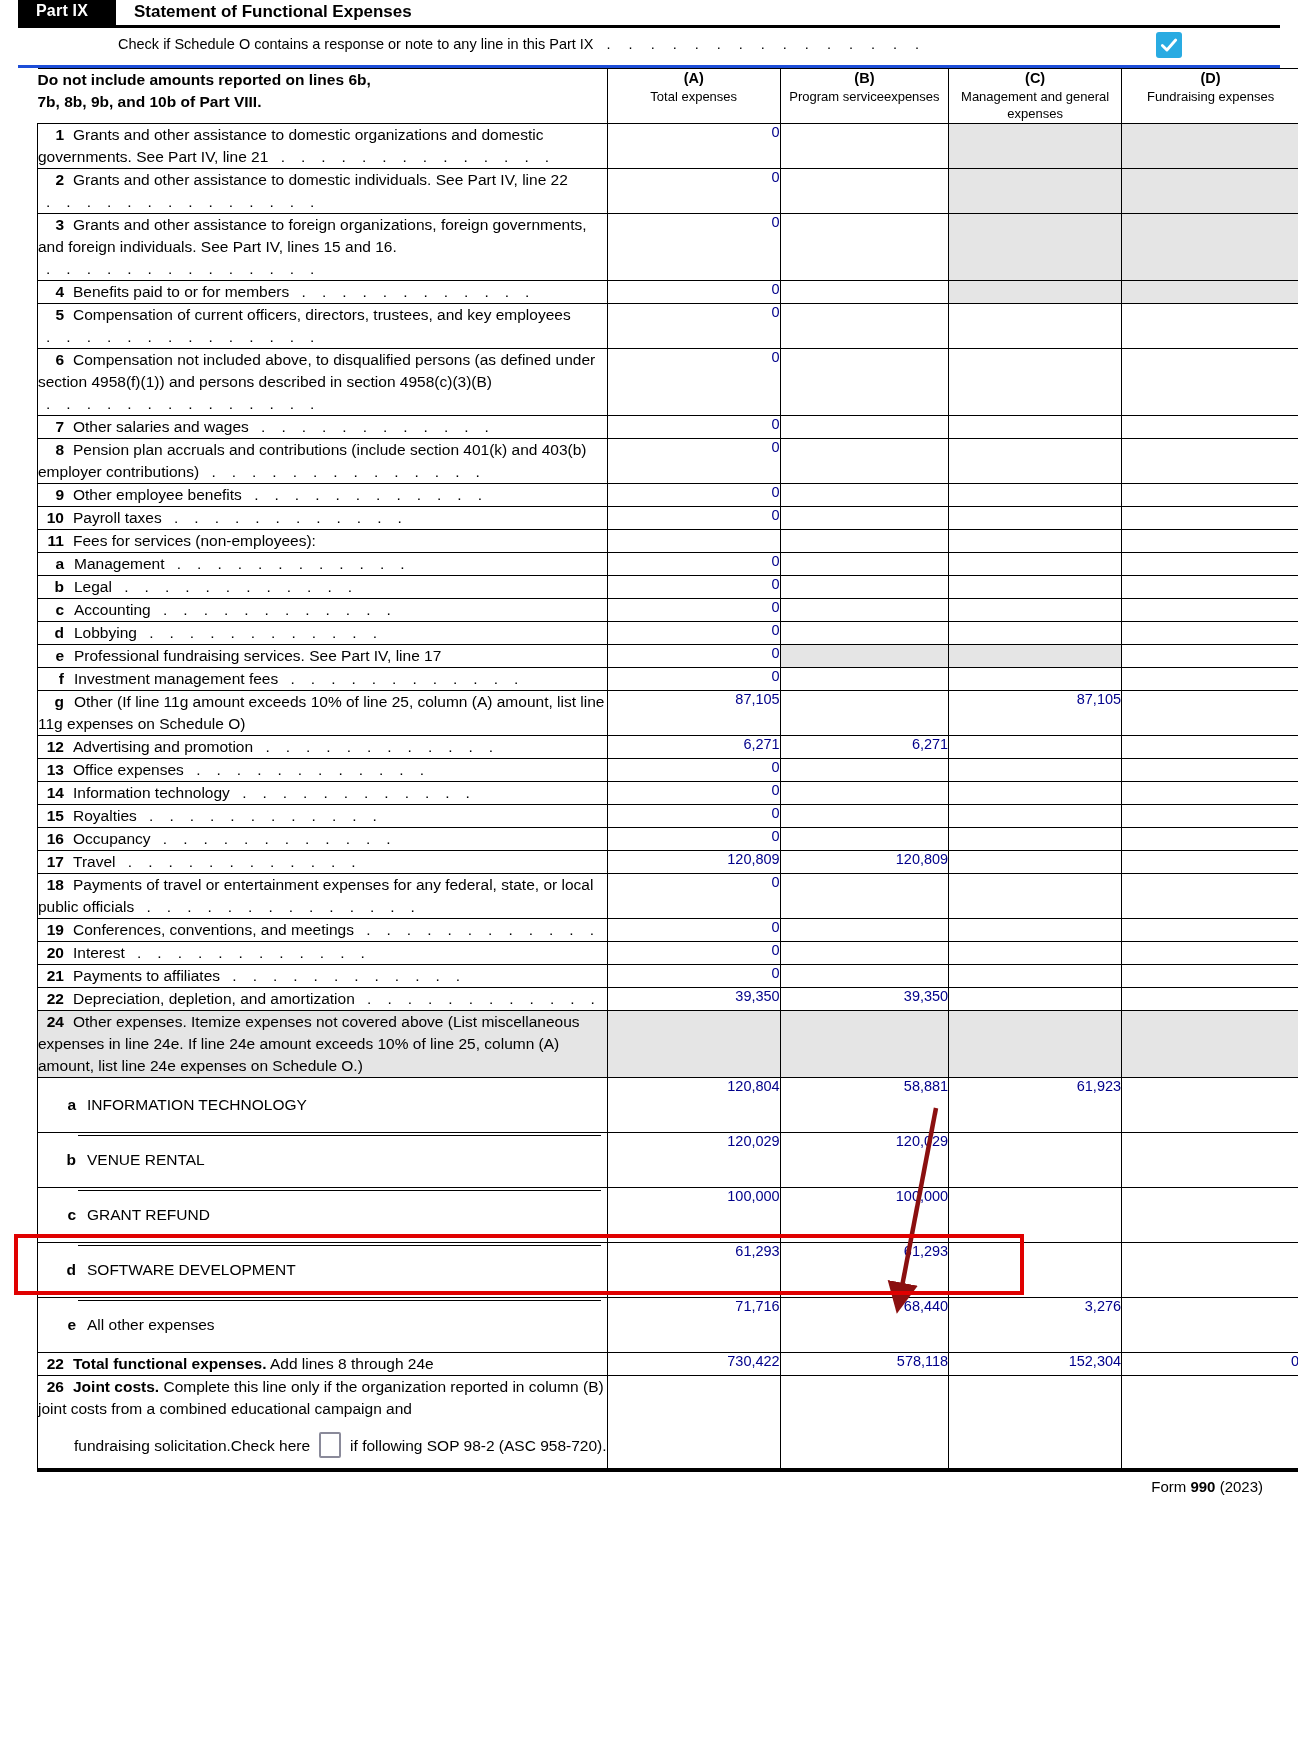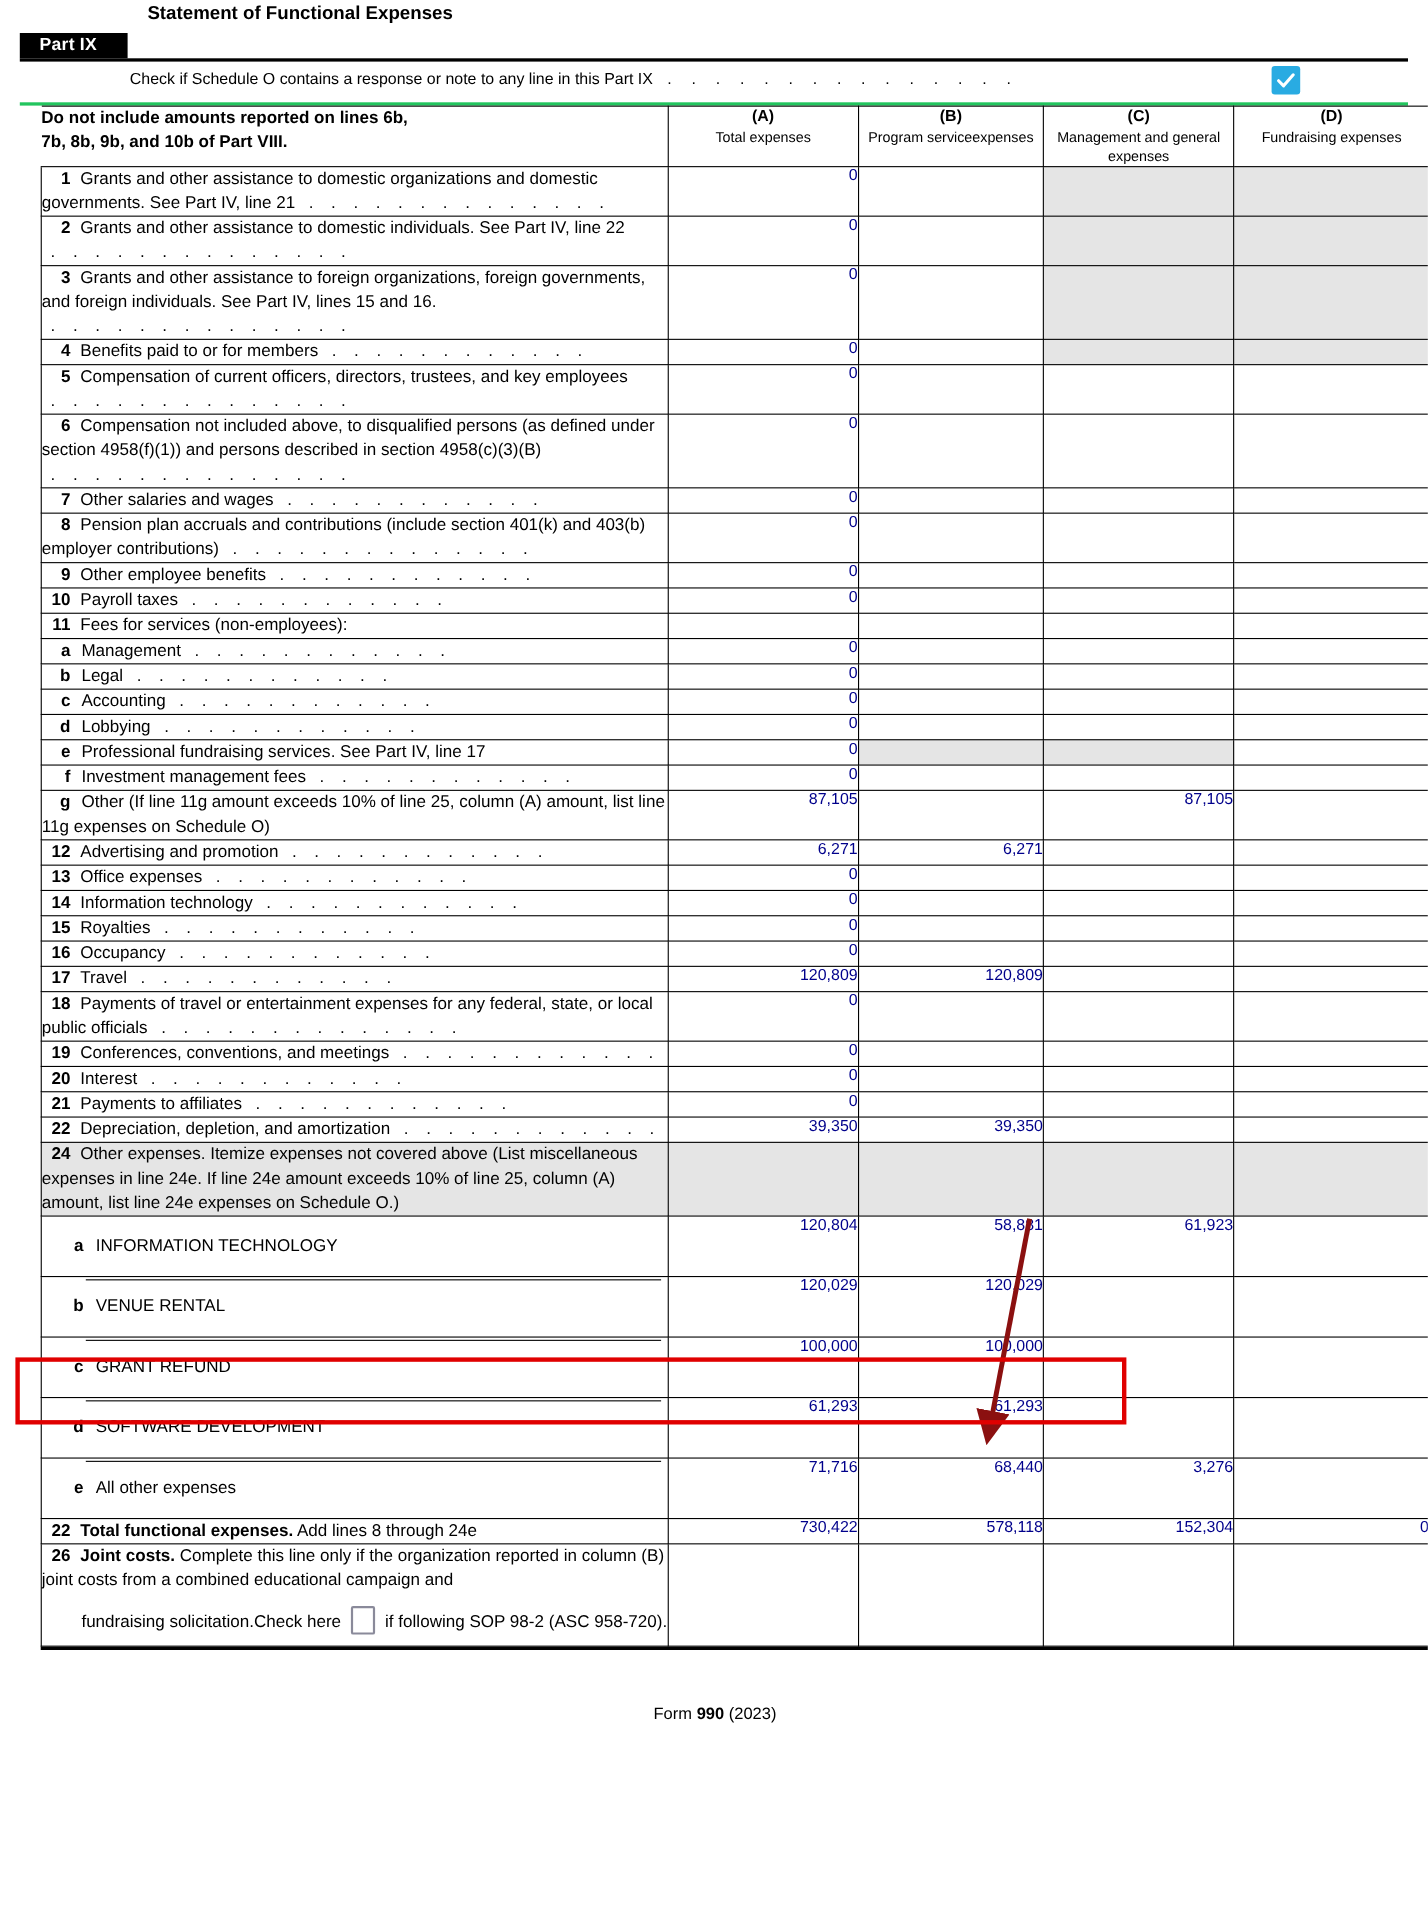--- a/index.html
+++ b/index.html
@@ -12,27 +12,27 @@
     font-size:15.5px;
     position:relative;
     overflow:hidden;
   }
   .page { position:relative; width:1298px; height:1750px; padding:0 18px; }
 
   
   .part-head { display:flex; align-items:stretch; border-bottom:3px solid #000; }
   .part-tag {
     background:#000; color:#fff; font-weight:bold; font-size:16px;
-    padding:2px 14px 3px 18px; letter-spacing:.2px; min-width:98px;margin-top:30px;
+    padding:2px 14px 3px 18px; letter-spacing:.2px; min-width:98px;
   }
   .part-title { font-weight:bold; font-size:17px; padding:2px 0 3px 18px; }
   .part-sub { font-size:14.5px; padding:5px 0 5px 100px; border-bottom:2.5px solid #000; }
   .check-line {
     font-size:14.5px; padding:8px 0 6px 100px; position:relative;
-    border-bottom:3px solid #22c55e; height:40px;
+    border-bottom:3px solid #1d4ed8; height:40px;
   }
   .dotrow { letter-spacing:0; }
   .dotrow i { font-style:normal; padding:0 9px; }
   .chk-box {
     position:absolute; right:98px; top:4px;
     width:26px; height:26px; background:#29ABE2; border-radius:3px;
     display:flex; align-items:center; justify-content:center;
   }
   .chk-box svg { width:20px; height:20px; }
 
@@ -64,21 +64,21 @@
   .underline-cell .rule {
     position:absolute; left:40px; right:6px; top:2px; border-top:1.6px solid #000;
   }
   .bold { font-weight:bold; }
   .joint-chk {
     display:inline-block; width:22px; height:26px; border:2px solid #8a8a9a;
     vertical-align:-7px; margin:0 9px; border-radius:2px; background:#fff;
   }
   .tbl-wrap { position:relative;padding-left:19px; }
   .bottom-rule { border-top:3px solid #000; width:1262px; margin-top:0; }
-  .form-foot { text-align:center; font-size:15px; padding:6px 36px 0 0; width:1262px;margin-top:44px; }
+  .form-foot { text-align:right; font-size:15px; padding:6px 36px 0 0; width:1262px; }
 
   
   .overlay { position:absolute; left:0; top:0; width:1298px; height:1750px; pointer-events:none; }
   .hl-box {
     position:absolute; left:14px; top:1292px; width:1010px; height:58px;
     border:4px solid #e00000; background:transparent;
   }
 </style>
 </head>
 <body>

